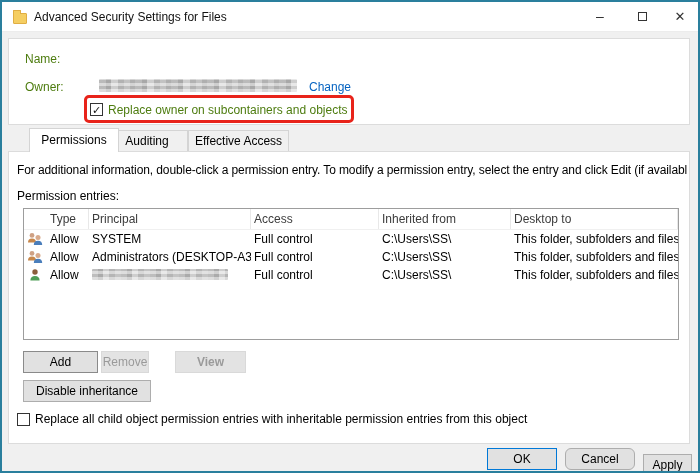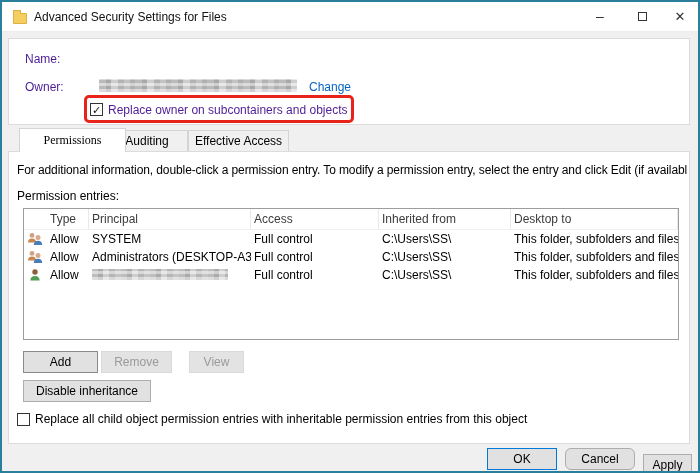--- a/index.html
+++ b/index.html
@@ -15,21 +15,21 @@
   .folder-icon{position:absolute;left:11px;top:11px;width:14px;height:11px;background:#f5ce62;border:1px solid #e0ae43;border-radius:1px;}
   .folder-icon:before{content:"";position:absolute;left:-1px;top:-4px;width:6px;height:3px;background:#f5ce62;border:1px solid #e0ae43;border-bottom:none;border-radius:1px 1px 0 0;}
   .title-text{position:absolute;left:32px;top:0;line-height:30px;font-size:12px;color:#111;white-space:nowrap;}
   .win-btn{position:absolute;top:0;height:29px;width:40px;text-align:center;line-height:29px;color:#333;font-size:13px;cursor:default;}
   .btn-min{left:578px;font-size:14px;}
   .btn-max{left:620px;}
   .max-glyph{display:inline-block;width:9px;height:9px;border:1px solid #333;vertical-align:middle;margin-top:-2px;}
   .btn-close{left:658px;font-size:13px;}
   
   .top-panel{position:absolute;left:6px;top:36px;width:682px;height:87px;background:#fff;border:1px solid #dcdcdc;}
-  .fieldlabel{position:absolute;color:#4c1d95;}
+  .fieldlabel{position:absolute;color:#4d7c0f;}
   .fieldvalue{position:absolute;color:#000;white-space:nowrap;}
   .link{color:#0563c1;cursor:pointer;}
   .redacted{
     position:absolute;border-radius:1px;
     background:
       repeating-linear-gradient(0deg, rgba(255,255,255,.38) 0 3px, rgba(0,0,0,.06) 3px 6px),
       repeating-linear-gradient(90deg,#c6c6c6 0 7px,#b2b2b2 7px 12px,#dadada 12px 19px,#bdbdbd 19px 25px,#cecece 25px 31px,#bababa 31px 36px);
   }
   .checkbox{display:inline-block;width:13px;height:13px;background:#fff;border:1px solid #333;
     text-align:center;line-height:12px;font-size:11px;color:#111;vertical-align:middle;}
@@ -56,22 +56,22 @@
   .row-type{padding-left:23px;display:inline-block;}
   .row-icon{position:absolute;left:3px;top:2px;width:16px;height:14px;}
   .row-redact{display:inline-block;width:136px;height:11px;margin-top:3px;border-radius:1px;
     background:
       repeating-linear-gradient(0deg, rgba(255,255,255,.38) 0 3px, rgba(0,0,0,.06) 3px 6px),
       repeating-linear-gradient(90deg,#c9c9c9 0 6px,#b5b5b5 6px 11px,#dbdbdb 11px 17px,#c0c0c0 17px 23px,#d0d0d0 23px 29px);}
   
   .btn{position:absolute;height:22px;background:#e1e1e1;border:1px solid #adadad;
     font-family:"Liberation Sans",sans-serif;font-size:12px;text-align:center;line-height:20px;color:#000;cursor:pointer;padding:0;}
   .btn-add{left:14px;top:199px;width:75px;border-color:#8a8a8a;}
-  .btn-remove{left:92px;top:199px;width:71px;}
-  .btn-view{left:180px;top:199px;width:55px;}
+  .btn-remove{left:92px;top:199px;width:48px;}
+  .btn-view{left:166px;top:199px;width:71px;font-weight:bold;}
   .btn[disabled], .btn-disabled{background:#e3e3e3;border-color:#d9d9d9;color:#9a9a9a;cursor:default;}
   .btn-disinherit{left:14px;top:228px;width:128px;}
   .child-check{position:absolute;left:8px;top:260px;white-space:nowrap;}
   .child-check .checkbox{margin-right:5px;}
   
   .btn-ok{left:485px;top:446px;width:70px;border:1px solid #0078d7;}
   .btn-cancel{left:563px;top:446px;width:70px;border-radius:6px;}
   .btn-apply{left:641px;top:452px;width:49px;}
 </style>
 </head>
@@ -95,21 +95,21 @@
     <span class="fieldvalue link" style="left:300px;top:41px;">Change</span>
 
     <span style="position:absolute;left:81px;top:63px;">
       <span class="checkbox">✓</span>
     </span>
     <span class="fieldlabel" style="left:99px;top:64px;">Replace owner on subcontainers and objects</span>
 
     <div class="red-annotation"></div>
   </div>
 
-  <div class="tab tab-active" style="left:17px;top:126px;width:107px;height:24px;font-family:Liberation Serif, serif;">Permissions</div>
+  <div class="tab tab-active" style="left:27px;top:126px;width:90px;height:24px;">Permissions</div>
   <div class="tab" style="left:104px;top:128px;width:82px;height:22px;">Auditing</div>
   <div class="tab" style="left:186px;top:128px;width:101px;height:22px;">Effective Access</div>
 
   <div class="tab-page">
     <div class="info-text">For additional information, double-click a permission entry. To modify a permission entry, select the entry and click Edit (if available).</div>
     <div class="entries-label">Permission entries:</div>
 
     <div class="listview">
       <div class="lv-header">
         <div class="cell c0 head">Type</div>

